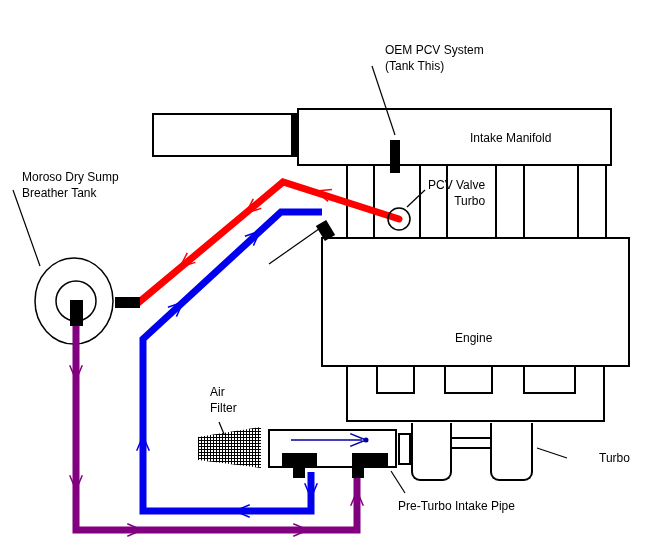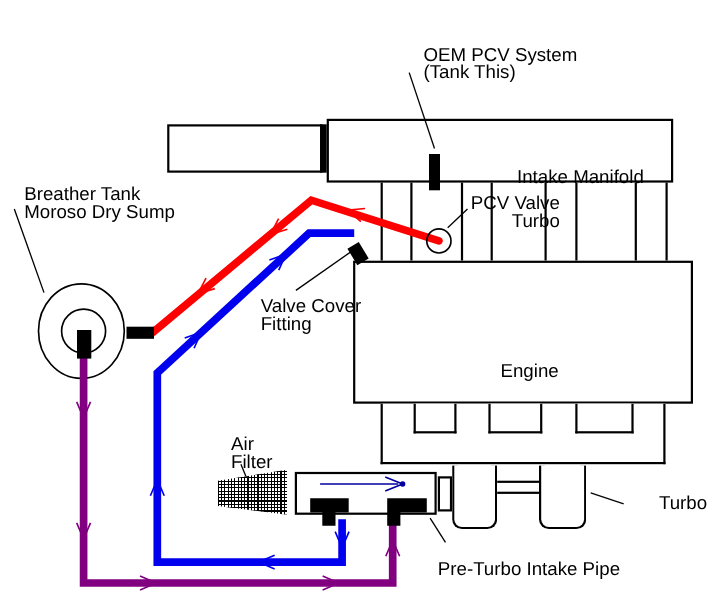--- a/index.html
+++ b/index.html
@@ -2,21 +2,21 @@
 <html><head>
 <meta charset="utf-8">
 <style>
   html,body{margin:0;padding:0;background:#fff;}
   #stage{position:relative;width:655px;height:556px;background:#fff;overflow:hidden;
          font-family:"Liberation Sans",sans-serif;color:#000;}
   .box{position:absolute;background:#fff;border:2px solid #000;box-sizing:border-box;}
   .openTop{position:absolute;background:#fff;border:2px solid #000;border-top:none;box-sizing:border-box;}
   .runner{position:absolute;width:2px;background:#000;}
   .blackfill{position:absolute;background:#000;}
-  .lbl{position:absolute;font-size:17px;line-height:16px;white-space:nowrap;}
+  .lbl{position:absolute;font-size:12px;line-height:16px;white-space:nowrap;}
   svg{position:absolute;left:0;top:0;pointer-events:none;}
   #cone{position:absolute;left:198px;top:427px;width:63px;height:41px;
         clip-path:polygon(0 10px,100% 0,100% 100%,0 33px);
         background-color:#fff;
         background-image:repeating-linear-gradient(0deg,#000 0 1px,transparent 1px 3px),
                          repeating-linear-gradient(90deg,#000 0 1px,transparent 1px 3px);}
   .tc{position:absolute;background:#fff;border:2px solid #000;border-top:none;box-sizing:border-box;
       border-bottom-left-radius:9px;border-bottom-right-radius:9px;}
 </style>
 </head>
@@ -102,45 +102,41 @@
       <line x1="372" y1="66" x2="395" y2="135"></line>
       <line x1="425" y1="190" x2="407" y2="207"></line>
       <line x1="269" y1="264" x2="326" y2="224"></line>
       <line x1="219" y1="422" x2="224" y2="434"></line>
       <line x1="537" y1="448" x2="567" y2="458"></line>
       <line x1="391" y1="471" x2="405" y2="493"></line>
     </g>
   </svg>
 
   <div class="lbl" style="left:22px;top:169px;">
+    <div>Moroso Dry Sump</div>
     <div>Breather Tank</div>
-    <div>Moroso Dry Sump</div>
   </div>
 
   <div class="lbl" style="left:385px;top:42px;">
     <div>OEM PCV System</div>
     <div>(Tank This)</div>
   </div>
 
-  <div class="lbl" style="left:470px;top:130px;margin-top:23px;">Intake Manifold</div>
+  <div class="lbl" style="left:470px;top:130px;">Intake Manifold</div>
 
   <div class="lbl" style="left:428px;top:177px;text-align:right;">
     <div>PCV Valve</div>
     <div>Turbo</div>
   </div>
 
-  <div class="lbl" style="left:237px;top:271px;">
-    <div>Valve Cover</div>
-    <div>Fitting</div>
-  </div>
 
   <div class="lbl" style="left:455px;top:292px;margin-top:38px;">Engine</div>
 
-  <div class="lbl" style="left:210px;top:396px;">
+  <div class="lbl" style="left:210px;top:384px;">
     <div>Air</div>
     <div>Filter</div>
   </div>
 
   <div class="lbl" style="left:575px;top:450px;margin-left:24px;">Turbo</div>
 
-  <div class="lbl" style="left:398px;top:498px;margin-top:12px;">Pre-Turbo Intake Pipe</div>
+  <div class="lbl" style="left:398px;top:498px;">Pre-Turbo Intake Pipe</div>
 
 </div>
 
 </body></html>

